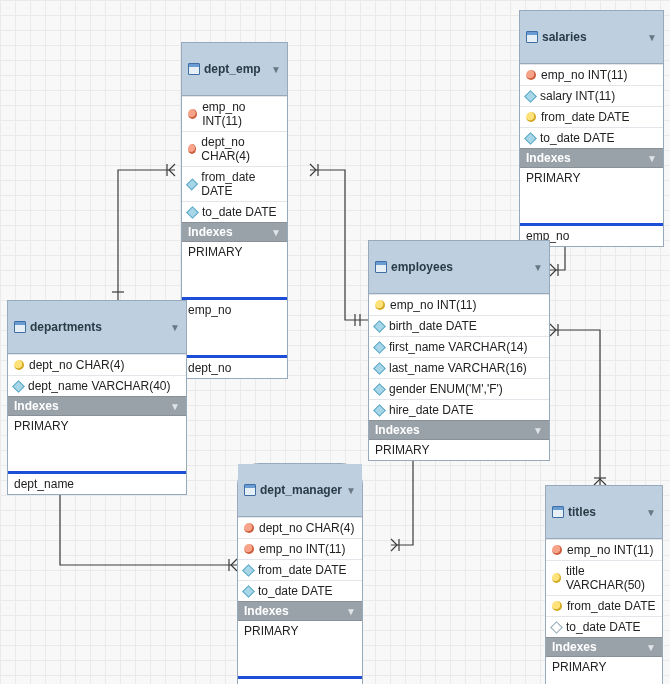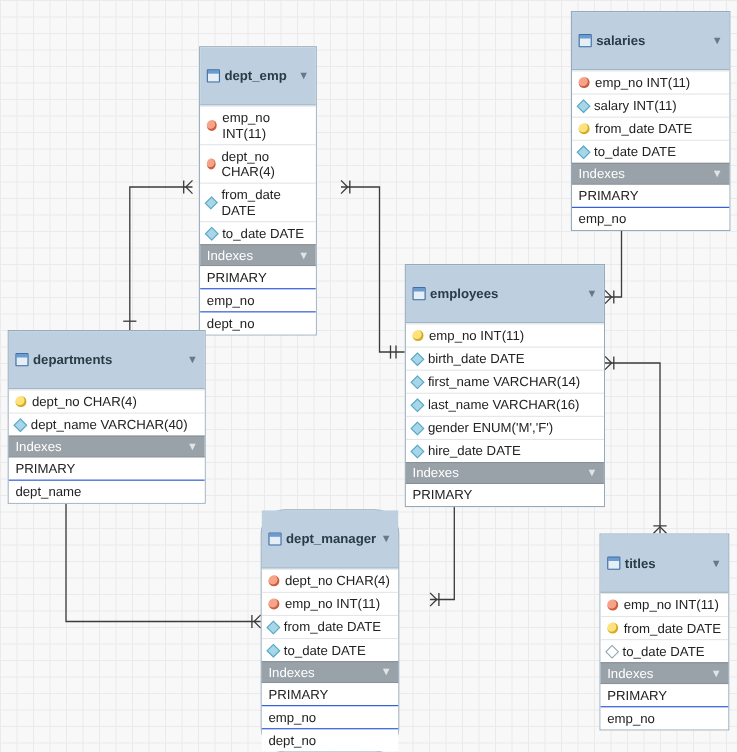--- a/index.html
+++ b/index.html
@@ -40,21 +40,21 @@
     color: #2b3a46;
   }
   .thead .tri {
     margin-left: auto;
     font-size: 10px;
     color: #6a7884;
   }
   .section-head {
     background: #9aa2a9;
     color: #fff;
-    font-weight: normal;
+    font-weight: bold;
     padding: 2px 6px;
     display: flex;
     align-items: center;
     border-top: 1px solid #8a9097;
     border-bottom: 1px solid #8a9097;
   }
   .section-head .tri { margin-left: auto; font-size: 10px; color: #dfe4e8; }
   .row {
     padding: 3px 6px;
     display: flex;
@@ -62,21 +62,21 @@
     gap: 5px;
     color: #222;
     background: #fff;
   }
   .row + .row, .section-head + .row, .thead + .row { border-top: 1px solid #e2e6ea; }
   .idx-row {
     padding: 3px 6px;
     color: #222;
     background: #fff;
   }
-  .idx-row + .idx-row { border-top: 1px solid #1d4ed8; }
+  .idx-row + .idx-row { border-top: 3px solid #1d4ed8; margin-top: 35px; }
   .ico { width: 10px; height: 10px; display: inline-block; }
   .ico-table {
     width: 12px; height: 12px;
     display: inline-block;
     border: 1px solid #3f6ea5;
     background:
       linear-gradient(#6a9cd4, #6a9cd4) 0 0/100% 3px no-repeat,
       linear-gradient(#e6eef6,#e6eef6);
     border-radius: 1px;
   }
@@ -304,20 +304,24 @@
     <span class="ico-table"></span>
     <span>titles</span>
     <span class="tri">▼</span>
   </div>
   <div class="row">
       <span class="ico ico-key-r"></span>
       <span>emp_no INT(11)</span>
     </div>
   <div class="row">
       <span class="ico ico-key-y"></span>
+      <span>title VARCHAR(50)</span>
+    </div>
+  <div class="row">
+      <span class="ico ico-key-y"></span>
       <span>from_date DATE</span>
     </div>
   <div class="row">
       <span class="ico-diamond-open"></span>
       <span>to_date DATE</span>
     </div>
   <div class="section-head">
       <span>Indexes</span>
       <span class="tri">▼</span>
     </div>

